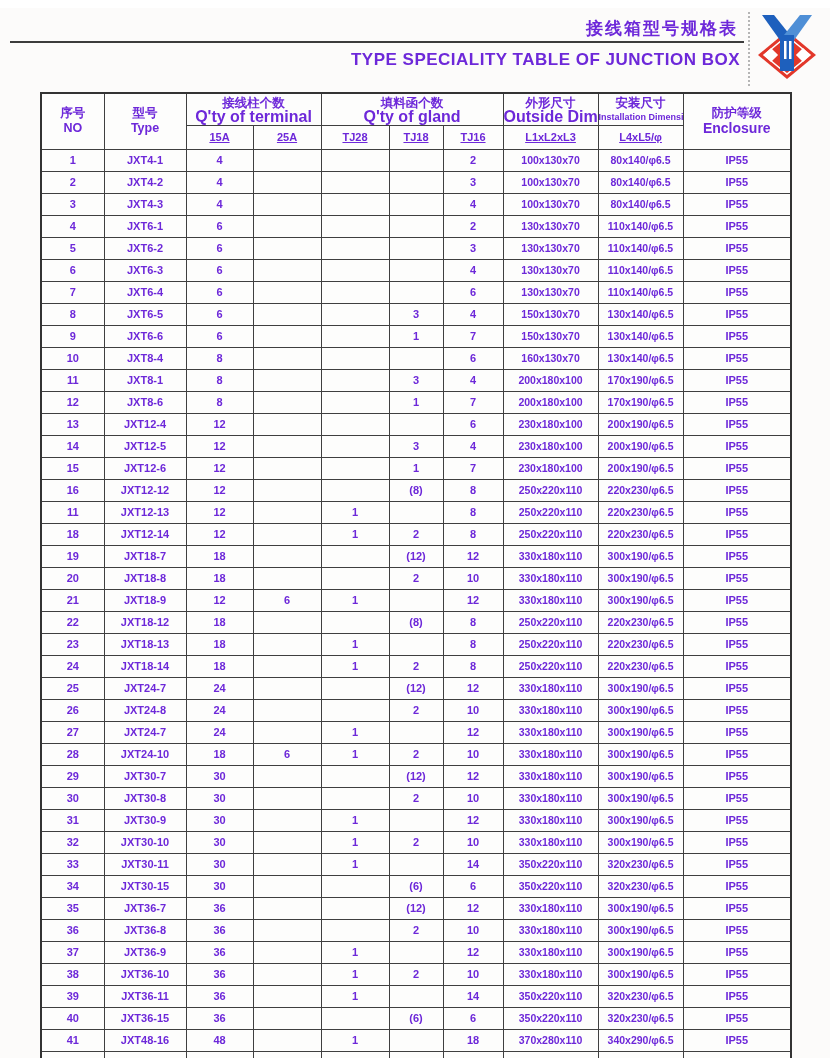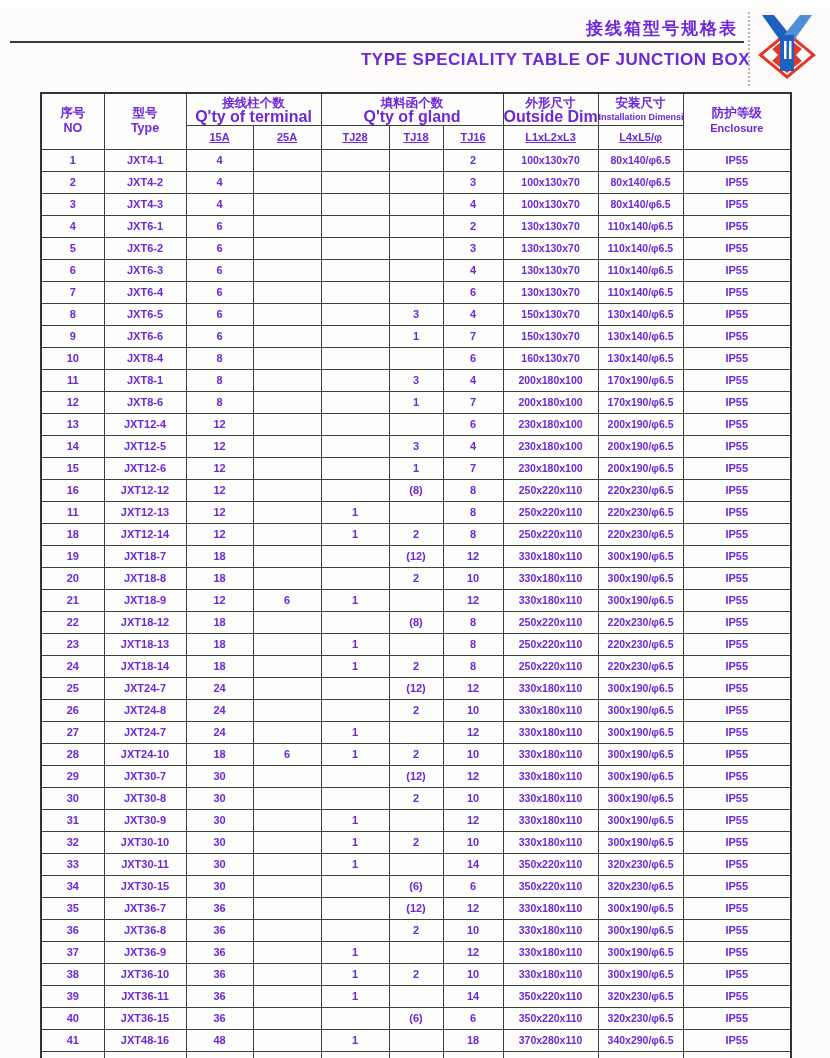--- a/index.html
+++ b/index.html
@@ -14,21 +14,21 @@
   .doc-header { position:relative; height:84px; }
   .title-cn {
     position:absolute; top:9px; right:92px;
     font-size:17px; font-weight:bold; letter-spacing:2px;
   }
   .header-rule {
     position:absolute; top:33px; left:10px; right:86px;
     height:2px; background:#3c3c3c;
   }
   .title-en {
-    position:absolute; top:42px; right:80px;
+    position:absolute; top:42px; right:90px;
     font-size:17px; font-weight:bold; letter-spacing:0.5px;
     font-family:"Liberation Sans", sans-serif;
   }
   .logo-divider {
     position:absolute; top:4px; right:80px; height:74px; width:0;
     border-left:2px dotted #b5b5b5;
   }
   .logo { position:absolute; top:5px; right:10px; width:66px; height:72px; }
   
   table.spec {
@@ -109,21 +109,21 @@
         <th>
           <span class="h-cn">外形尺寸</span>
           <span class="h-en">Outside Dimensions</span>
         </th>
         <th>
           <span class="h-cn">安装尺寸</span>
           <span class="h-en" style="font-size:9px">Installation Dimensions</span>
         </th>
         <th rowspan="2">
           <span class="h-cn">防护等级</span>
-          <span class="h-cn" style="font-size:11px">Enclosure</span>
+          <span class="h-cn" style="font-size:14px">Enclosure</span>
         </th>
       </tr>
       <tr class="hdr-row-2">
         <th class="h-sub">15A</th>
         <th class="h-sub">25A</th>
         <th class="h-sub">TJ28</th>
         <th class="h-sub">TJ18</th>
         <th class="h-sub">TJ16</th>
         <th class="h-sub">L1xL2xL3</th>
         <th class="h-sub">L4xL5/φ</th>

